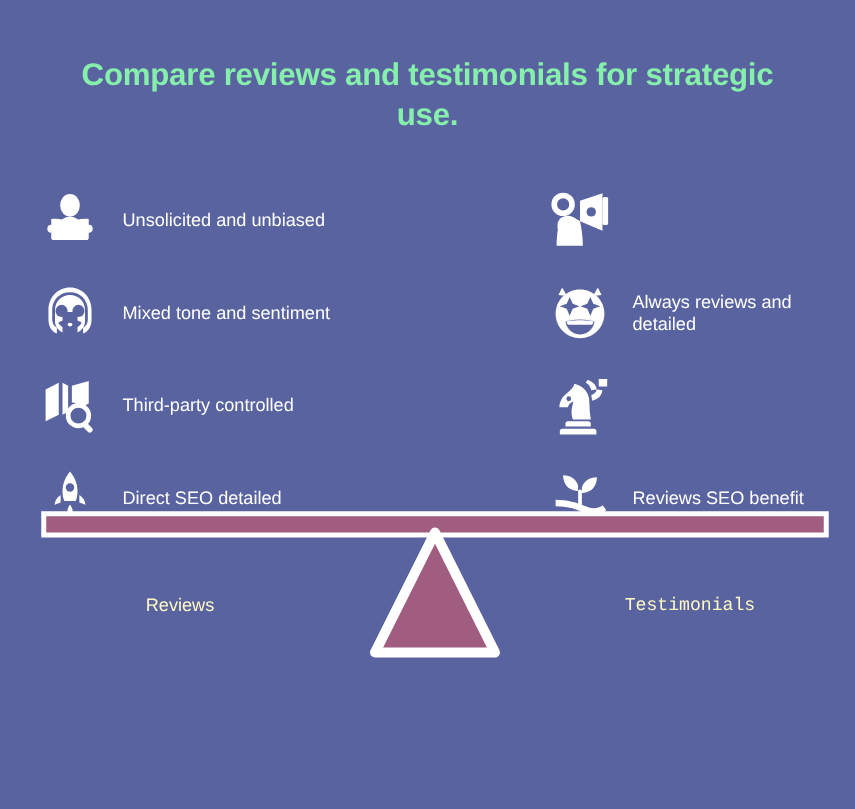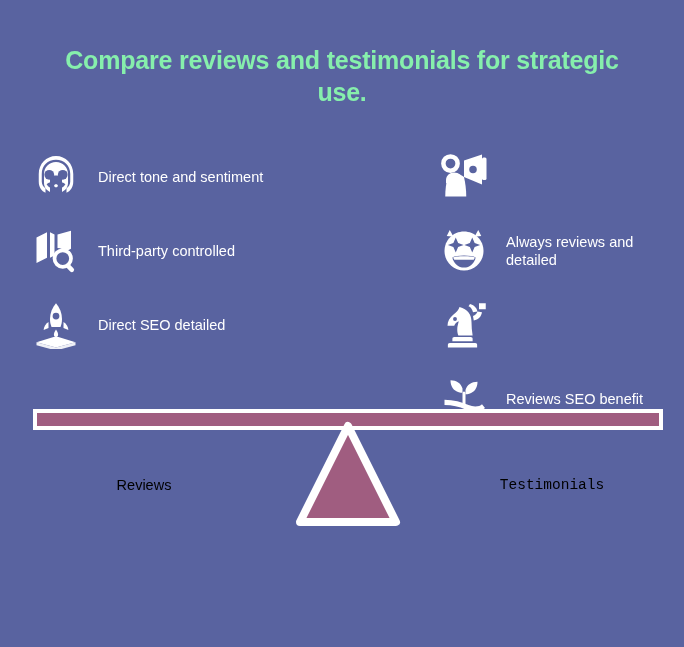--- a/index.html
+++ b/index.html
@@ -94,49 +94,61 @@
     left: 294px;
     top: 420px;
     width: 108px;
     height: 108px;
   }
   .fulcrum svg { display: block; width: 108px; height: 108px; }
 
   .side-label {
     position: absolute;
     top: 477px;
-    color: #000000;
+    color: #fef9c3;
     font-size: 14.5px;
     text-align: center;
   }
   .side-label.reviews      { left:  74px; width: 140px; }
   .side-label.testimonials { left: 482px; width: 140px; font-family: Liberation Mono, monospace; }
 </style>
 </head>
 <body>
 
 <div id="infographic">
 
   <div class="title">Compare reviews and testimonials for strategic use.</div>
 
   <div class="column left">
 
+    <div class="feature-row">
+      <span class="feature-icon">
+        <svg viewBox="0 0 64 64" aria-hidden="true">
+          <ellipse cx="32" cy="15" rx="10.5" ry="12"></ellipse>
+          <path d="M32 27c-6 0-10 4-11.5 8h23C42 31 38 27 32 27z"></path>
+          <path d="M32 34c-5-4-12-5-20-4.5v20c0 1.5 1 2.5 2.5 2.5h35c1.5 0 2.5-1 2.5-2.5v-20C44 29 37 30 32 34z"></path>
+          <circle cx="12" cy="40" r="4.2"></circle>
+          <circle cx="52" cy="40" r="4.2"></circle>
+        </svg>
+      </span>
+      <span class="feature-label">Unsolicited and unbiased</span>
+    </div>
 
     <div class="feature-row">
       <span class="feature-icon">
         <svg viewBox="0 0 64 64" aria-hidden="true">
           <path d="M32 4C19 4 9 14.5 9 28v10c0 8 4 13 9 15v-6c-3-2-5-5-5-9V28c0-11 8-19 19-19s19 8 19 19v10c0 4-2 7-5 9v6c5-2 9-7 9-15V28C55 14.5 45 4 32 4z"></path>
           <path d="M32 12c-9 0-16 7-16 16v12c0 6 4 10 8 12V30h16v22c4-2 8-6 8-12V28c0-9-7-16-16-16z"></path>
           <circle cx="23" cy="29" r="6.5" fill="#5963a0"></circle>
           <circle cx="41" cy="29" r="6.5" fill="#5963a0"></circle>
           <path d="M32 38c-6 0-10 1.5-12.5 3.5 2 4 6.5 6.5 12.5 6.5s10.5-2.5 12.5-6.5C42 39.5 38 38 32 38z" fill="#5963a0"></path>
           <path d="M32 41.5c-1.5 0-2.5 0.8-2.5 2s1 2 2.5 2 2.5-0.8 2.5-2-1-2-2.5-2z"></path>
         </svg>
       </span>
-      <span class="feature-label">Direct tone and sentiment</span>
+      <span class="feature-label">Mixed tone and sentiment</span>
     </div>
 
     <div class="feature-row">
       <span class="feature-icon">
         <svg viewBox="0 0 64 64" aria-hidden="true">
           <path d="M6 14v34l14-7V7L6 14z"></path>
           <path d="M24 7v34l6-3V10l-6-3z"></path>
           <path d="M34 10v18c4 0 8 2 10.5 5L52 29V5L34 10z"></path>
           <circle cx="41" cy="42" r="11" fill="none" stroke="#ffffff" stroke-width="5"></circle>
           <rect x="48" y="49" width="6" height="12" rx="3" transform="rotate(-45 51 55)"></rect>

